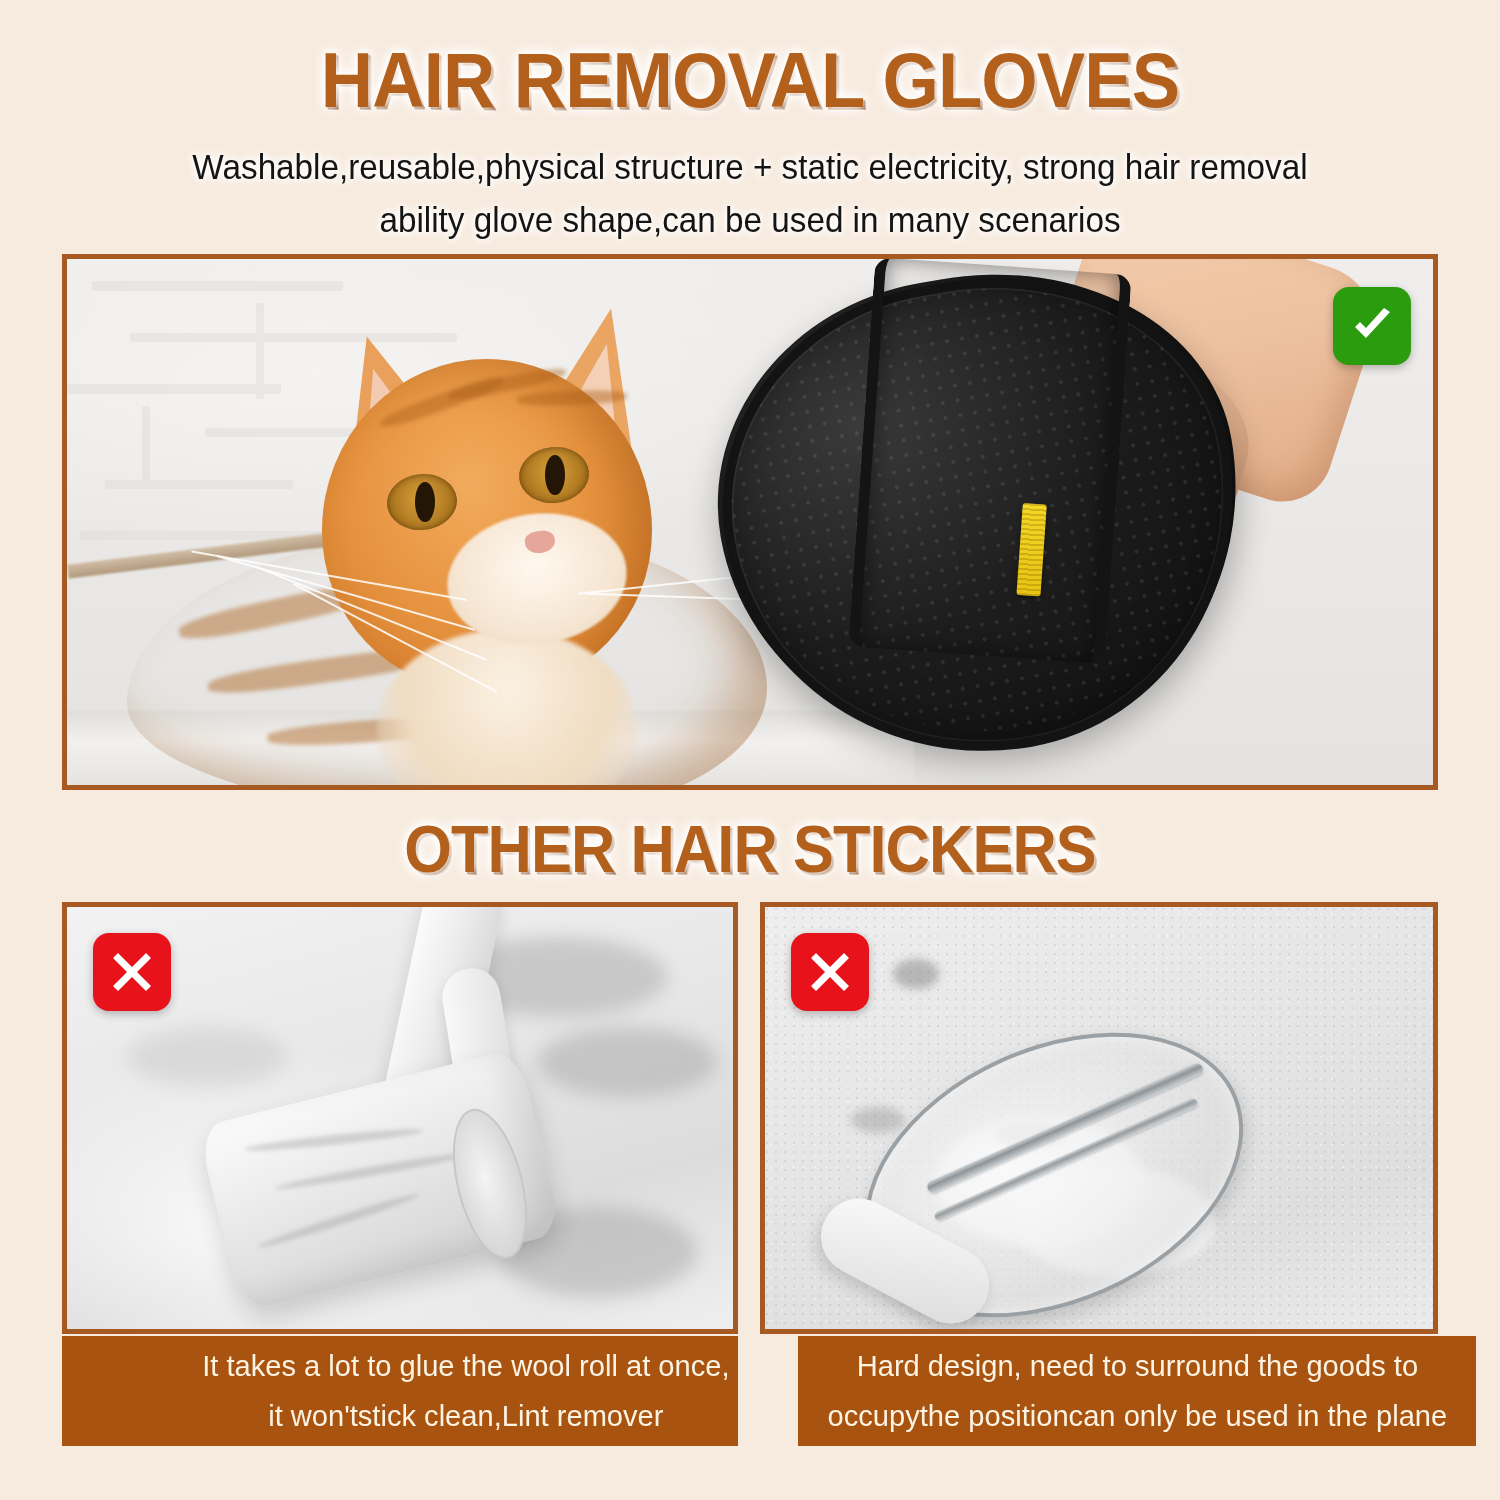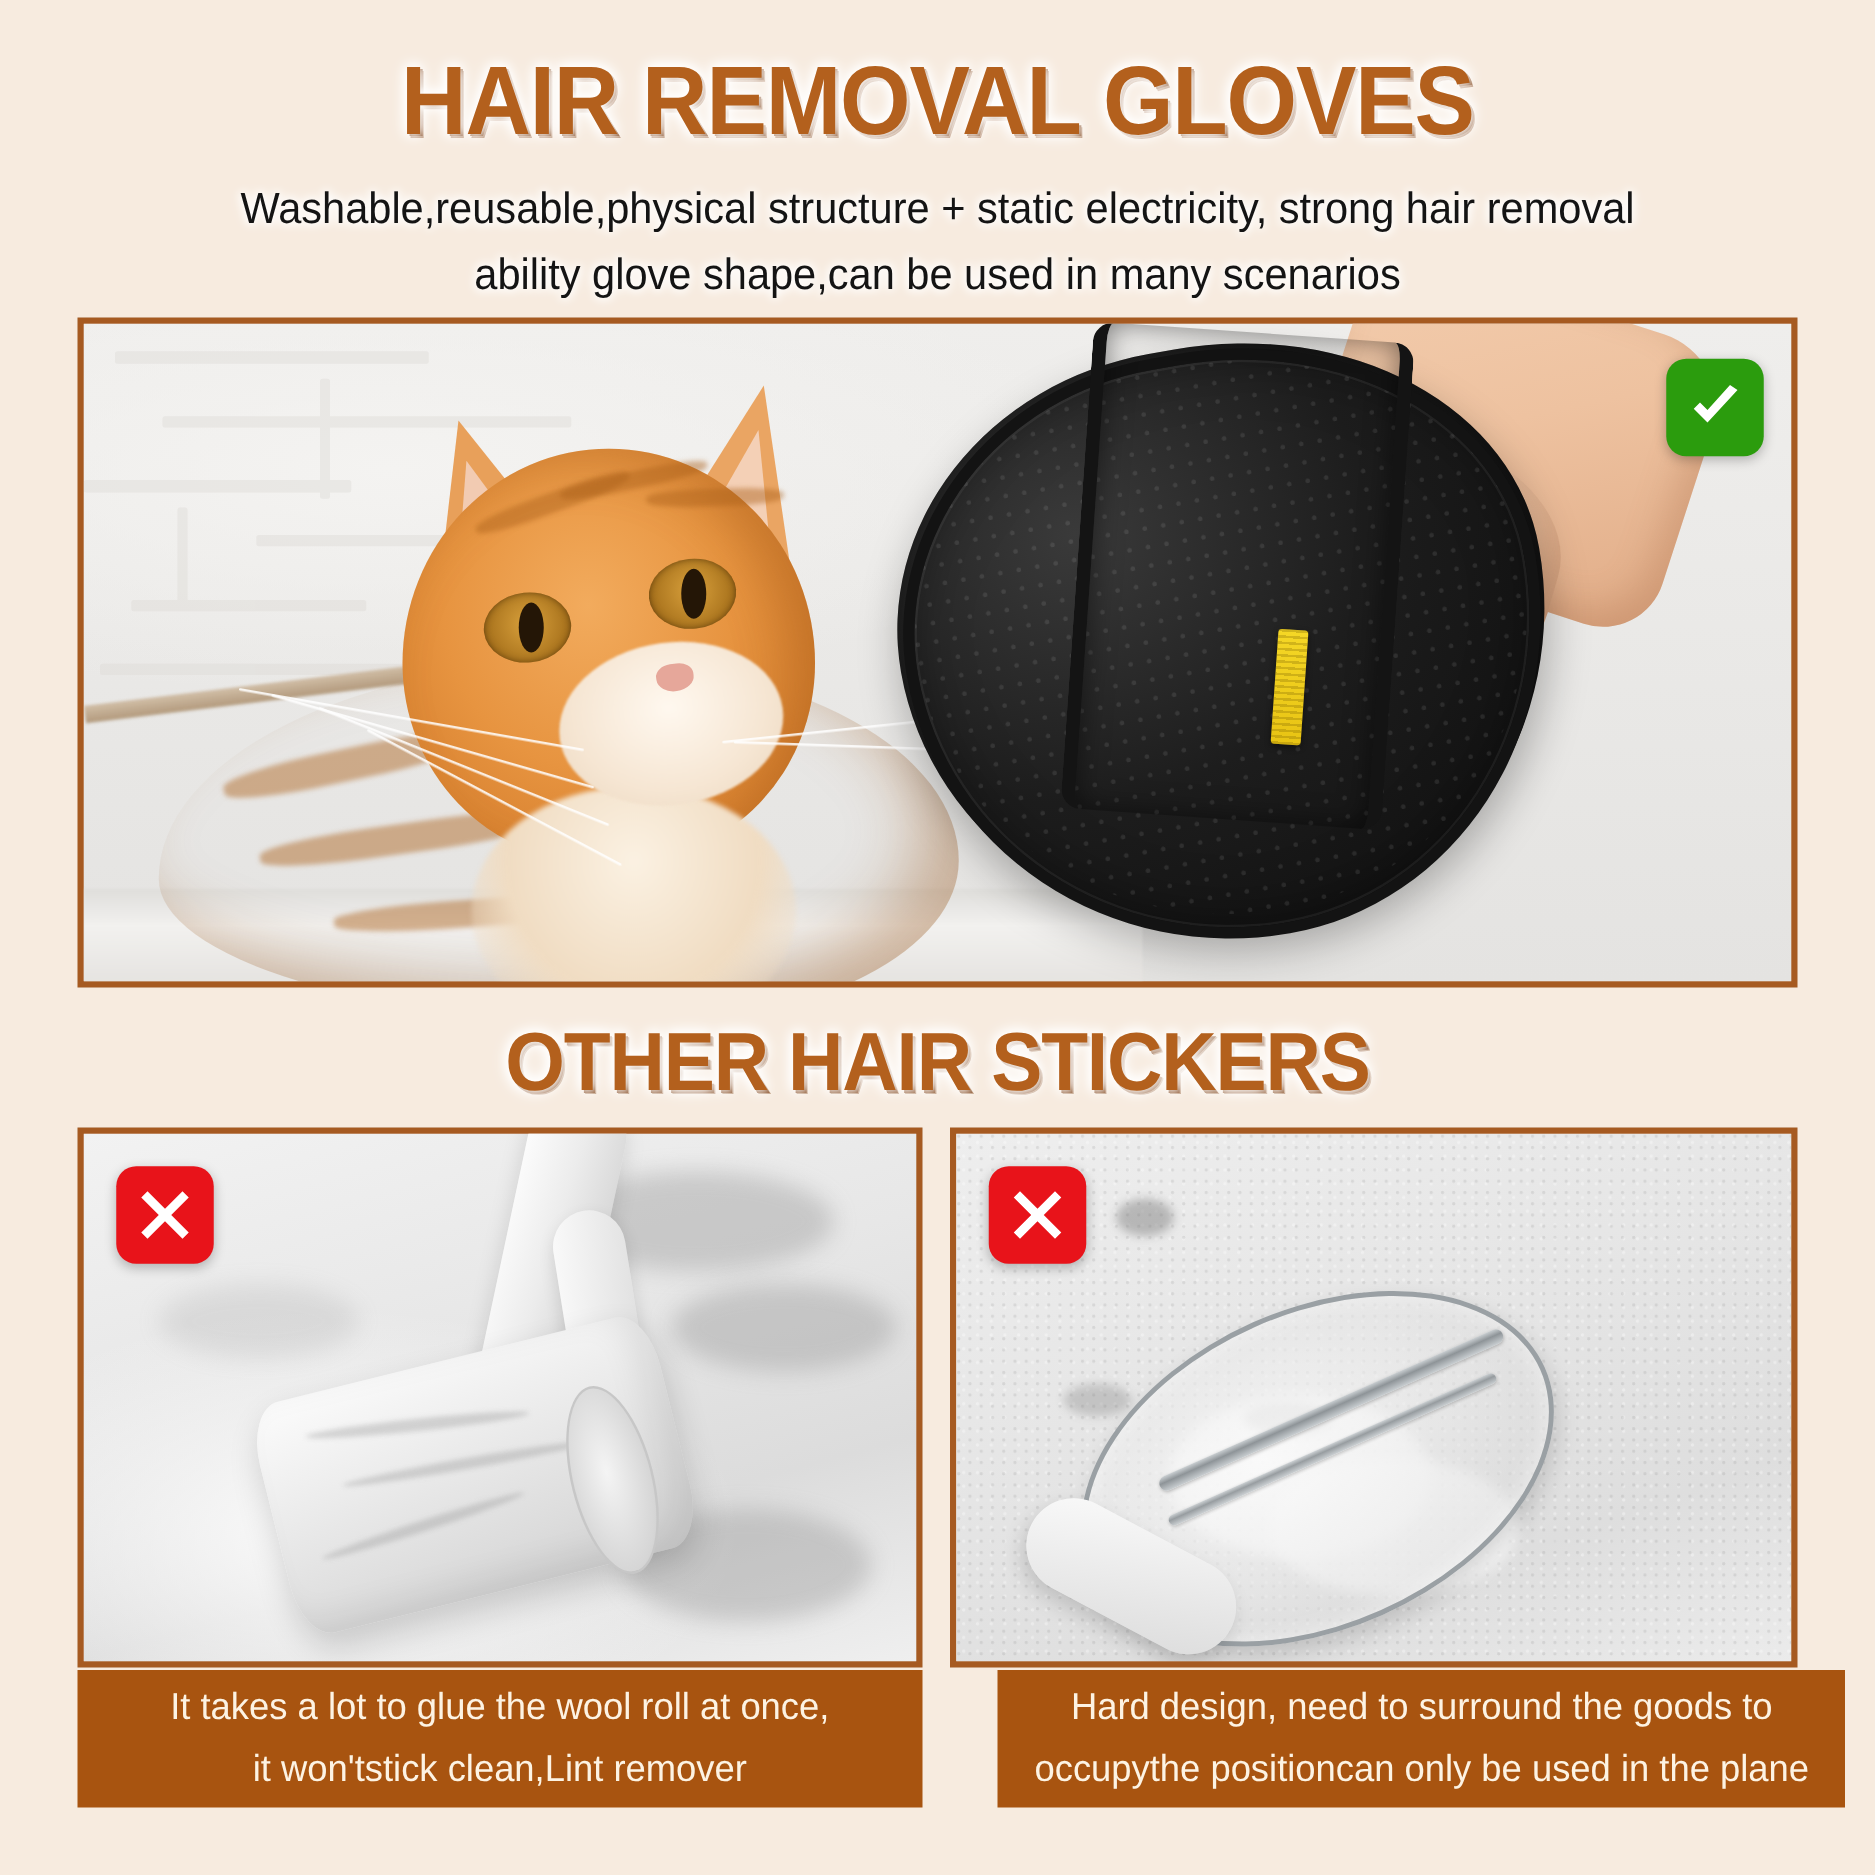--- a/index.html
+++ b/index.html
@@ -284,21 +284,21 @@
     position:absolute;
     background:#a85410;
     color:#fdf3e3;
     display:flex;align-items:center;justify-content:center;
     text-align:center;
     font-size:30px;line-height:50px;
     font-weight:400;
     transform-origin:center;
   }
   .caption .inner{transform:scaleX(0.97);}
-  .cap-left{left:62px;top:1336px;width:676px;height:110px;}
+  .cap-left{left:62px;top:1336px;width:676px;height:110px;justify-content:flex-end;}
   .cap-right{left:760px;top:1336px;width:678px;height:110px;margin-left:38px;}
 </style>
 </head>
 <body>
 
 <div class="page">
 
   <div class="main-title">HAIR REMOVAL GLOVES</div>
 
   <div class="subtitle">

